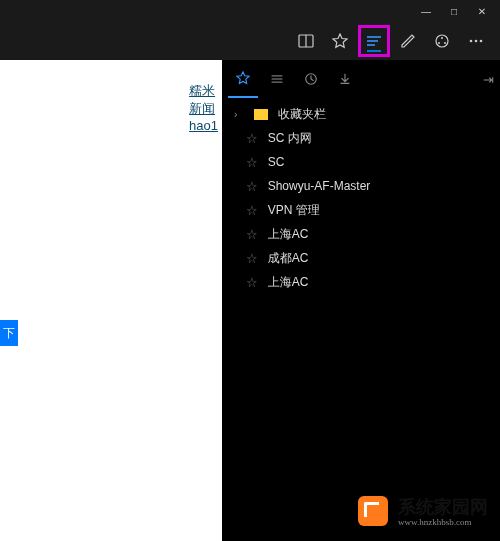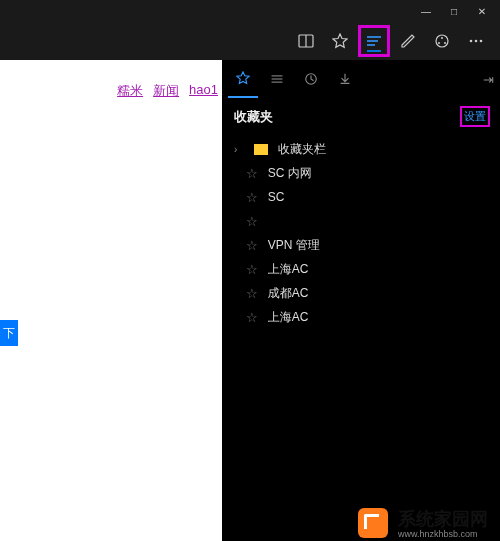--- a/index.html
+++ b/index.html
@@ -8,42 +8,42 @@
   .titlebar { height: 22px; background: #1a1a1a; display: flex; justify-content: flex-end; align-items: center; padding-right: 4px; }
   .win-btn { width: 28px; height: 22px; display: flex; align-items: center; justify-content: center; color: #ccc; font-size: 10px; }
   
   .toolbar { height: 38px; background: #1a1a1a; display: flex; justify-content: flex-end; align-items: center; padding-right: 8px; gap: 2px; }
   .tool-icon { width: 32px; height: 32px; display: flex; align-items: center; justify-content: center; color: #ccc; }
   .hub-highlight { border: 3px solid #d400d4; position: relative; }
   .hub-highlight::after { content:""; position:absolute; bottom:2px; left:6px; right:6px; height:2px; background:#0078d7; }
   
   .content-row { display: flex; height: calc(100% - 60px); }
   .page-area { width: 222px; background: #fff; position: relative; }
-  .page-nav { position: absolute; top: 22px; right: 4px; display: flex; gap: 10px; font-size: 13px; color: #a21caf; }
+  .page-nav { position: absolute; top: 22px; right: 4px; display: flex; font-size: 13px; color: #0c4a6e; flex-direction: column; }
   .page-nav span { text-decoration: underline; }
   .blue-bit { position: absolute; top: 260px; left: 0; width: 18px; height: 26px; background: #0078ff; color: #fff; font-size: 12px; display:flex; align-items:center; justify-content:center; }
   
   .panel { flex: 1; background: #000; color: #ccc; display: flex; flex-direction: column; }
   .panel-tabs { height: 38px; display: flex; align-items: center; padding: 0 6px; gap: 4px; }
   .ptab { width: 30px; height: 38px; display: flex; align-items: center; justify-content: center; color: #888; }
   .ptab.active { color: #3399ff; border-bottom: 2px solid #3399ff; }
   .pin { margin-left: auto; color: #888; font-size: 13px; }
   
   .panel-header { display: flex; align-items: center; justify-content: space-between; padding: 8px 10px 6px 12px; }
   .panel-title { font-size: 13px; font-weight: bold; color: #eee; }
   .settings-box { border: 2px solid #d400d4; padding: 1px 2px; font-size: 11px; color: #3399ff; }
   
   .fav-list { padding: 4px 0; }
   .fav-item { display: flex; align-items: center; gap: 10px; padding: 4px 10px 4px 24px; font-size: 12px; color: #ddd; height: 24px; }
   .fav-item.folder { padding-left: 12px; }
   .chev { color: #888; font-size: 10px; width: 10px; }
   .folder-icon { width: 14px; height: 11px; background: #ffcc33; display: inline-block; }
   .star-outline { color: #777; font-size: 13px; }
   
-  .watermark { position: absolute; bottom: 2px; right: 12px; display: flex; align-items: center; gap: 10px; }
+  .watermark { position: absolute; bottom: 14px; right: 12px; display: flex; align-items: center; gap: 10px; font-family: Liberation Serif, serif; }
   .wm-logo { width: 30px; height: 30px; background: #ff7a1a; border-radius: 6px; position: relative; }
   .wm-logo::before { content:""; position:absolute; top:6px; left:6px; width:12px; height:12px; border:3px solid #fff; border-bottom:none; border-right:none; border-radius:2px 0 0 0; }
   .wm-text { color: #111; font-size: 18px; font-weight: bold; }
   .wm-sub { color: #888; font-size: 9px; margin-top:-2px; }
   
   svg { display: block; }
 </style>
 </head>
 <body>
 
@@ -125,41 +125,38 @@
           </svg>
       </div>
       <div class="ptab">
         <svg width="14" height="14" viewBox="0 0 16 16">
             <path d="M8 2v8M4 7l4 4 4-4M3 13h10" fill="none" stroke="#888" stroke-width="1.3"></path>
           </svg>
       </div>
       <div class="pin">⇥</div>
     </div>
 
-    <div class="panel-header">
-      <div class="panel-title">收藏夹</div>
-      <div class="settings-box">设置</div>
-    </div>
 
     <div class="fav-list">
       <div class="fav-item folder">
         <span class="chev">›</span>
         <span class="folder-icon"></span>
         <span>收藏夹栏</span>
       </div>
       <div class="fav-item">
         <span class="star-outline">☆</span>
         <span>SC 内网</span>
       </div>
       <div class="fav-item">
         <span class="star-outline">☆</span>
         <span>SC</span>
       </div>
       <div class="fav-item">
         <span class="star-outline">☆</span>
+        <span>Showyu-AF-Master</span>
       </div>
       <div class="fav-item">
         <span class="star-outline">☆</span>
         <span>VPN 管理</span>
       </div>
       <div class="fav-item">
         <span class="star-outline">☆</span>
         <span>上海AC</span>
       </div>
       <div class="fav-item">

